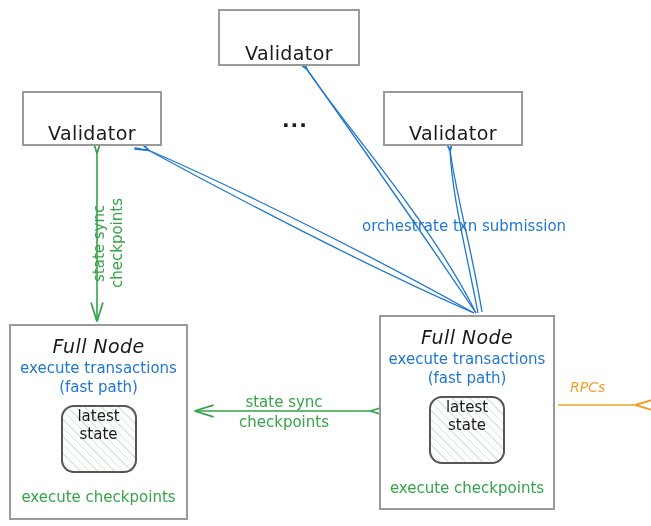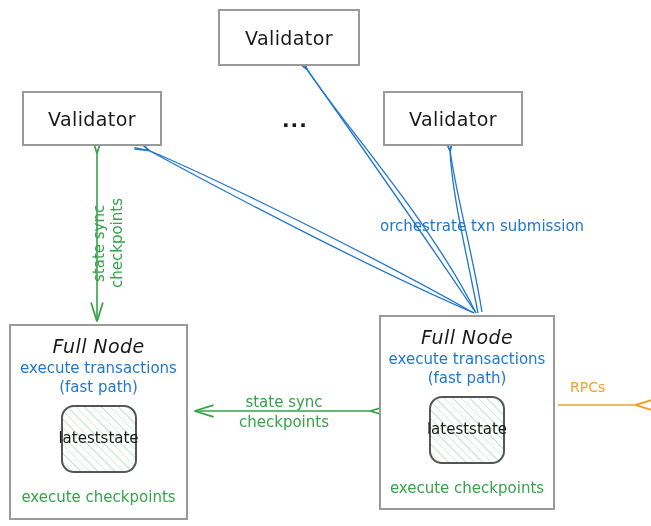--- a/index.html
+++ b/index.html
@@ -36,21 +36,21 @@
   .node-title {
     font-family: "DejaVu Sans", sans-serif;
     font-size: 19px;
     color: #1a1a1a;
     text-align: center;
     font-style: italic;
     letter-spacing: 0.4px;
   }
   .validator-box {
     display: flex;
-    align-items: center;
+    align-items: flex-end;
     justify-content: center;
   }
   .validator-box .node-title {
     font-style: normal;
     font-size: 19px;
   }
   .fullnode-box {
     display: flex;
     flex-direction: column;
     align-items: center;
@@ -70,37 +70,38 @@
   .green-text {
     color: #35a349;
     font-size: 15px;
     text-align: center;
     line-height: 1.25;
   }
   .orange-text {
     color: #f0a02a;
     font-size: 14px;
     text-align: center;
+    font-style: italic;
   }
   .state-box {
     box-sizing: border-box;
     border: 2px solid #555555;
     border-radius: 13px;
     background-color: #ffffff;
     background-image: repeating-linear-gradient(
       45deg,
       rgba(86, 187, 108, 0.28) 0px,
       rgba(86, 187, 108, 0.28) 1px,
       rgba(255,255,255,0) 1px,
       rgba(255,255,255,0) 6px
     );
     display: flex;
-    flex-direction: row;
+    flex-direction: column;
     align-items: center;
-    justify-content: center;
+    justify-content: flex-start;
     font-size: 15px;
     color: #1a1a1a;
     line-height: 1.25;
   }
   .ellipsis {
     position: absolute;
     font-size: 20px;
     color: #1a1a1a;
     font-weight: bold;
     letter-spacing: 1px;
@@ -171,21 +172,21 @@
 
   <div class="node-box validator-box" style="left:383px; top:91px; width:140px; height:55px;">
     <div class="node-title">Validator</div>
   </div>
 
   <div class="ellipsis" style="left:282px; top:108px;">...</div>
 
   <div class="vert-label green-text" style="left:90px; top:282px; transform: rotate(-90deg);">state sync</div>
   <div class="vert-label green-text" style="left:108px; top:288px; transform: rotate(-90deg);">checkpoints</div>
 
-  <div class="edge-label blue-text" style="left:380px; top:217px;">orchestrate txn submission</div>
+  <div class="edge-label blue-text" style="left:362px; top:217px;">orchestrate txn submission</div>
 
   <div class="node-box fullnode-box" style="left:9px; top:324px; width:179px; height:196px;">
     <div class="node-title">Full Node</div>
     <div class="blue-text">execute transactions</div>
     <div class="blue-text">(fast path)</div>
     <div class="state-box" style="width:76px; height:68px; margin-top:8px;">
       <div>latest</div>
       <div>state</div>
     </div>
     <div class="green-text" style="margin-top:15px;">execute checkpoints</div>

